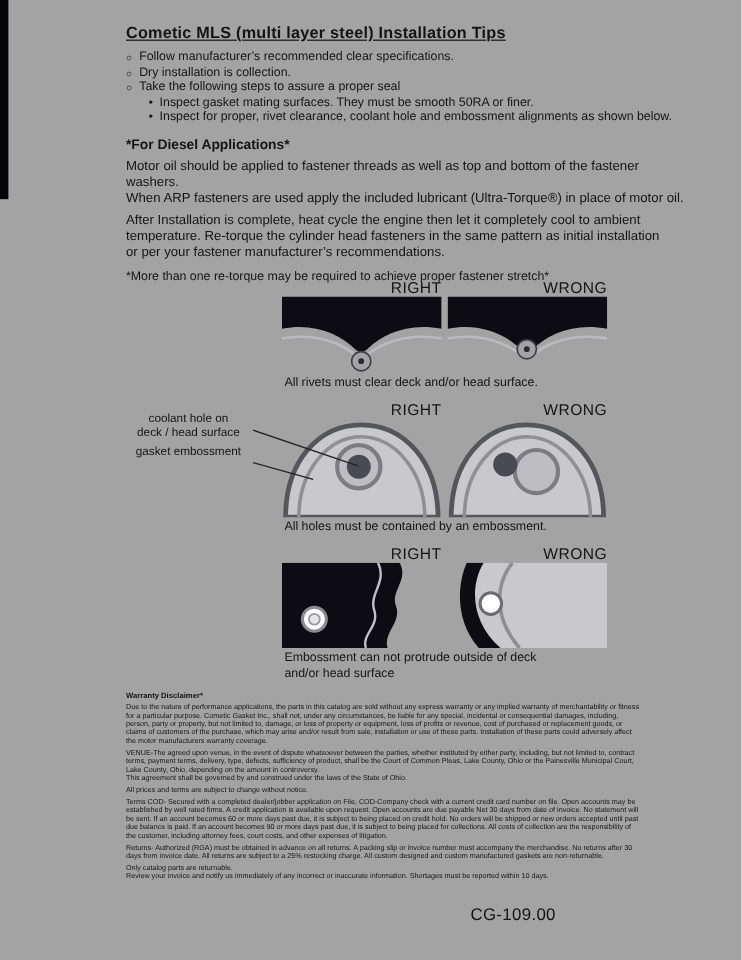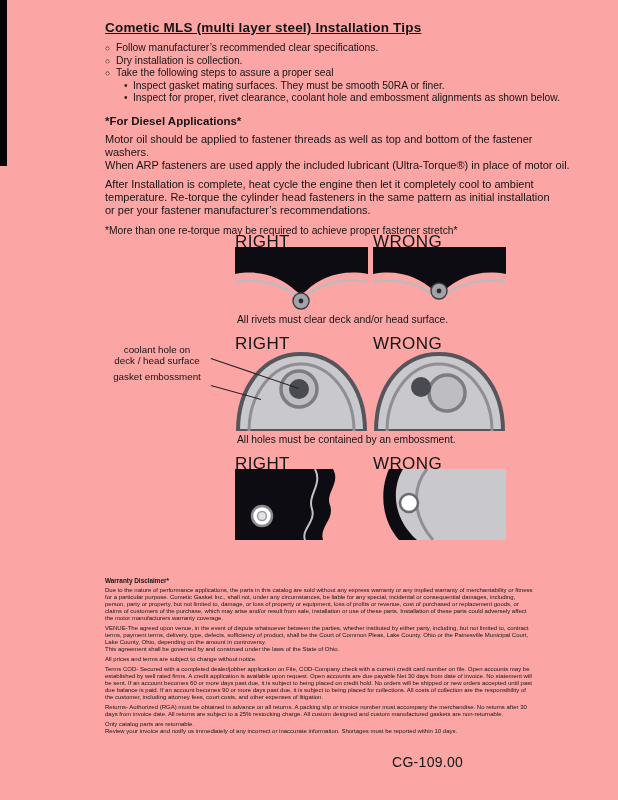--- a/index.html
+++ b/index.html
@@ -1,39 +1,39 @@
 <!DOCTYPE html>
 <html><head>
 <meta charset="utf-8">
 <style>
   * { margin:0; padding:0; box-sizing:border-box; }
   html,body { background:#ffffff; }
   .page {
-    position:relative; width:618px; height:800px; background:#fca5a5;
+    position:relative; width:618px; height:800px; background:#a3a3a3;
     font-family:"Liberation Sans", sans-serif; color:#141414; overflow:hidden;
   }
   .leftbar { position:absolute; left:0; top:0; width:7px; height:166px; background:#050507; }
 
   
   .intro { position:absolute; top:20px; left:105px; right:46px; }
   .title { font-size:13.5px; font-weight:bold; text-decoration:underline; letter-spacing:.2px; }
   .bullets { margin-top:7px; font-size:10.3px; line-height:12.5px; }
   .b-row { display:flex; }
   .b-row .mk { width:11px; font-size:8.5px; line-height:12.5px; text-align:left; }
   .b-row.sub { margin-left:19px; }
   .b-row.sub .mk { width:9px; font-size:10px; }
   .diesel-h { margin-top:10px; font-size:11.5px; font-weight:bold; }
   .para { margin-top:6px; font-size:11px; line-height:13px; }
   .pre { white-space:pre-line; }
   .note { margin-top:8px; font-size:10.3px; }
 
   
   .diagrams { position:absolute; top:232px; left:105px; width:480px; }
   .dg-head { display:flex; margin-left:130px; gap:5px; height:15px; }
-  .dg-head span { width:133px; text-align:left; font-size:17px; letter-spacing:.4px; }
+  .dg-head span { width:133px; text-align:right; font-size:13px; letter-spacing:.4px; }
   .dg-imgs { display:flex; margin-left:130px; gap:5px; }
   .dg-cap { margin:2px 0 8px 132px; font-size:10.3px; line-height:13px; }
   .callout { position:absolute; width:104px; text-align:center; font-size:9.8px; line-height:11px; }
   .callout.c1 { left:0; top:112px; }
   .callout.c2 { left:0; top:139px; }
   .pointer { position:absolute; border-top:1px solid #222; transform-origin:0 0; height:0; }
   .pointer.p1 { left:106px; top:126px; width:93px; transform:rotate(18.8deg); }
   .pointer.p2 { left:106px; top:153px; width:52px; transform:rotate(15.6deg); }
 
   
@@ -143,20 +143,22 @@
         <circle cx="27" cy="47" r="10" fill="#ffffff" stroke="#8a8a90" stroke-width="2.5"></circle>
         <circle cx="27" cy="47" r="4.5" fill="#e4e4e8" stroke="#9a9aa0" stroke-width="1.5"></circle>
       </svg>
       <svg viewBox="0 0 133 71" width="133" height="71">
         <path d="M30,0 H133 V71 H44 C20,50 18,20 30,0 Z" fill="#c9c9cd"></path>
         <path d="M30,0 C18,20 20,50 44,71 H26 C6,48 8,18 16,0 Z" fill="#0c0c12"></path>
         <path d="M54,0 C38,20 40,48 60,71" fill="none" stroke="#8e8e94" stroke-width="3"></path>
         <circle cx="36" cy="34" r="9" fill="#ffffff" stroke="#6a6a70" stroke-width="2.5"></circle>
       </svg>
     </div>
+    <div class="dg-cap pre">Embossment can not protrude outside of deck
+and/or head surface</div>
   </section>
 
   <section class="disclaimer">
     <div class="disc-h">Warranty Disclaimer*</div>
     <p class="pre">Due to the nature of performance applications, the parts in this catalog are sold without any express warranty or any implied warranty of merchantability or fitness for a particular purpose.  Cometic Gasket Inc., shall not, under any circumstances, be liable for any special, incidental or consequential damages, including, person, party or property, but not limited to, damage, or loss of property or equipment, loss of profits or revenue, cost of purchased or replacement goods, or claims of customers of the purchase, which may arise and/or result from sale, installation or use of these parts.  Installation of these parts could adversely affect the motor manufacturers warranty coverage.</p>
     <p class="pre">VENUE-The agreed upon venue, in the event of dispute whatsoever between the parties, whether instituted by either party, including, but not limited to, contract terms, payment terms, delivery, type, defects, sufficiency of product, shall be the Court of Common Pleas, Lake County, Ohio or the Painesville Municipal Court, Lake County, Ohio, depending on the amount in controversy.
 This agreement shall be governed by and construed under the laws of the State of Ohio.</p>
     <p class="pre">All prices and terms are subject to change without notice.</p>
     <p class="pre">Terms COD- Secured with a completed dealer/jobber application on File, COD-Company check with a current credit card number on file.  Open accounts may be established by well rated firms.  A credit application is available upon request.  Open accounts are due payable Net 30 days from date of invoice.  No statement will be sent.  If an account becomes 60 or more days past due, it is subject to being placed on credit hold.  No orders will be shipped or new orders accepted until past due balance is paid.  If an account becomes 90 or more days past due, it is subject to being placed for collections.  All costs of collection are the responsibility of the customer, including attorney fees, court costs, and other expenses of litigation.</p>
     <p class="pre">Returns- Authorized (RGA) must be obtained in advance on all returns.  A packing slip or invoice number must accompany the merchandise.  No returns after 30 days from invoice date.  All returns are subject to a 25% restocking charge.  All custom designed and custom manufactured gaskets are non-returnable.</p>

